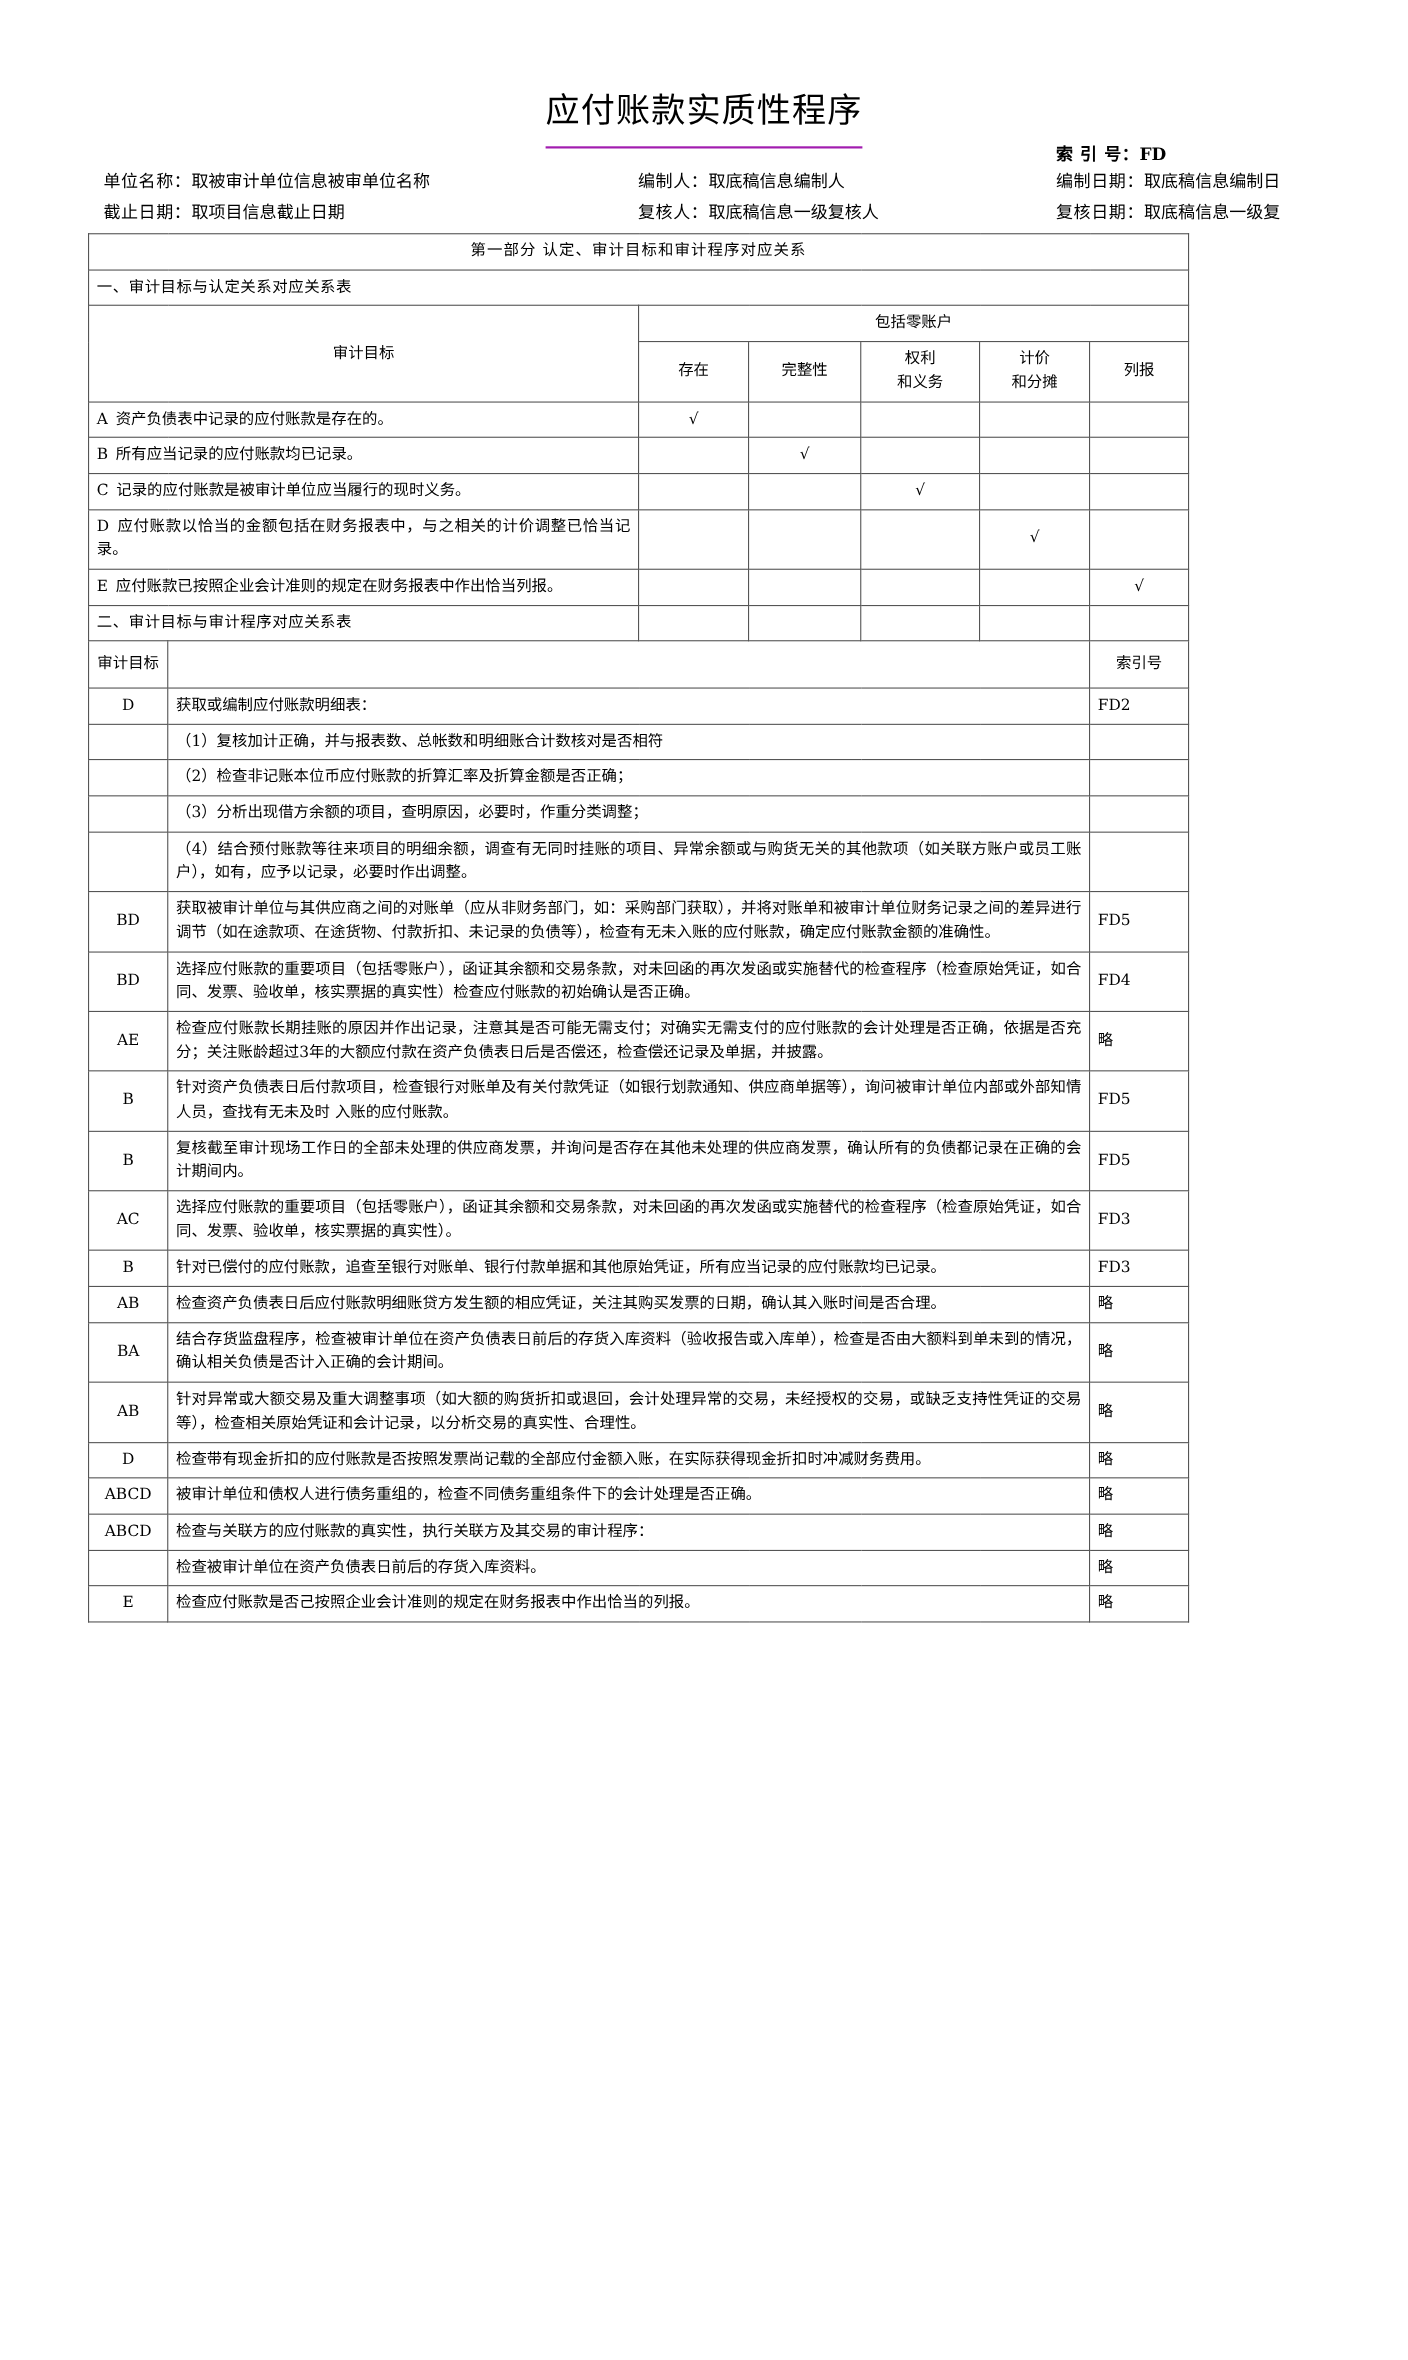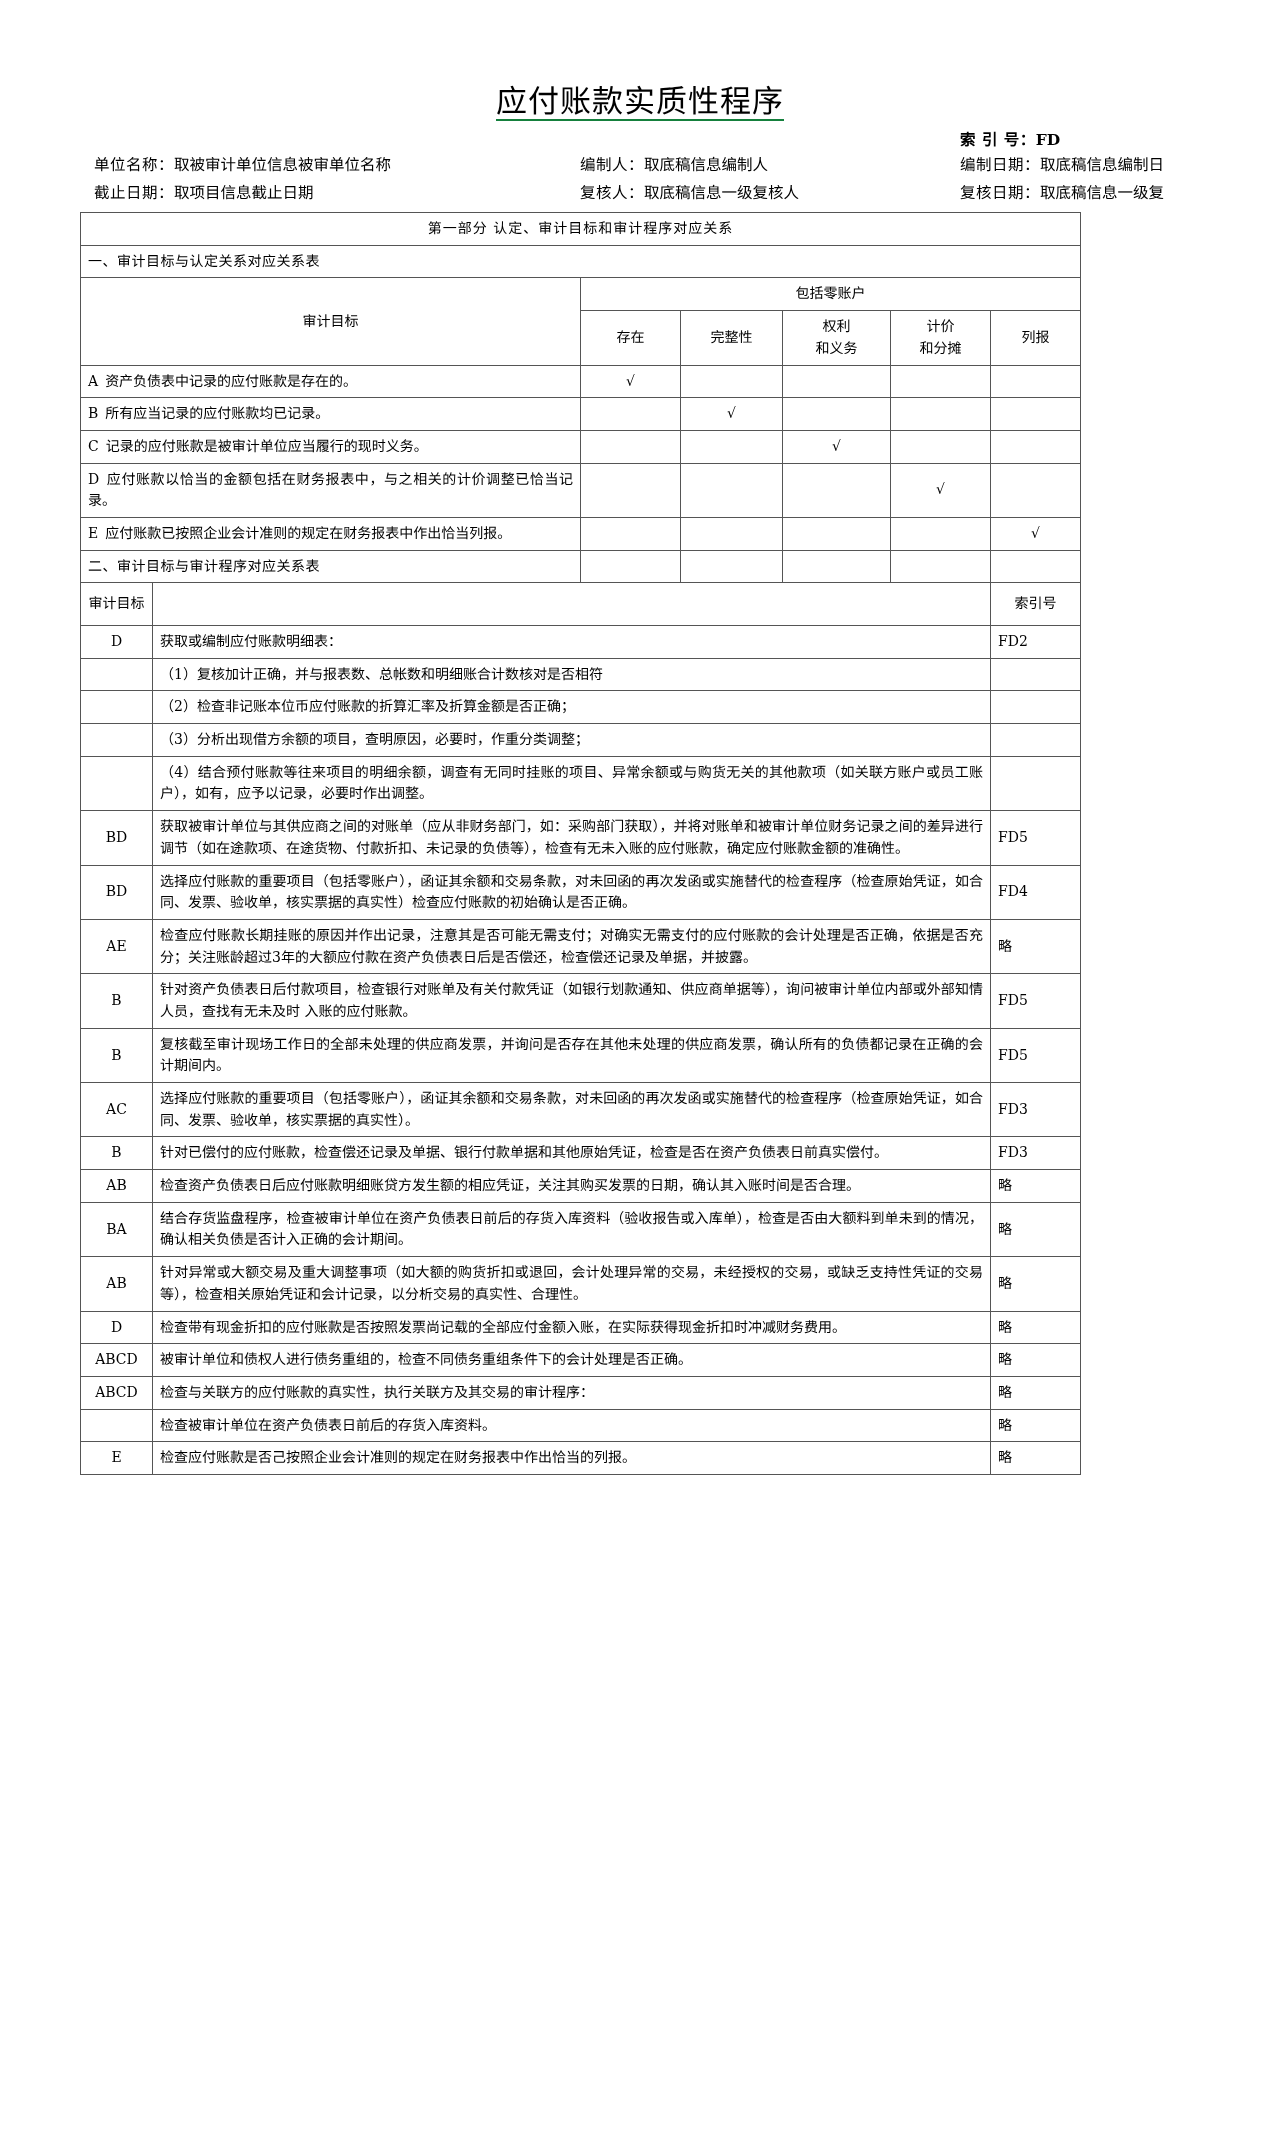--- a/index.html
+++ b/index.html
@@ -29,22 +29,22 @@
     text-align: center;
     font-family: "DejaVu Serif", "Liberation Serif", serif;
     font-size: 31px;
     font-weight: normal;
     letter-spacing: 1px;
     margin: 0;
     padding-top: 84px;
     line-height: 1.1;
   }
   .doc-title span {
-    border-bottom: 2px solid #15803d;
-    padding-bottom: 0;
+    border-bottom: 2px solid #a21caf;
+    padding-bottom: 14px;
   }
 
   
   .meta {
     position: relative;
     margin-top: 16px;
     height: 62px;
     font-family: "DejaVu Serif", "Liberation Serif", serif;
     font-size: 15.5px;
     line-height: 1.0;
@@ -308,21 +308,21 @@
         <td class="proc-cell" colspan="5">复核截至审计现场工作日的全部未处理的供应商发票，并询问是否存在其他未处理的供应商发票，确认所有的负债都记录在正确的会计期间内。</td>
         <td class="idx-cell edge-r">FD5</td>
       </tr>
       <tr>
         <td class="code-cell edge-l">AC</td>
         <td class="proc-cell" colspan="5">选择应付账款的重要项目（包括零账户），函证其余额和交易条款，对未回函的再次发函或实施替代的检查程序（检查原始凭证，如合同、发票、验收单，核实票据的真实性）。</td>
         <td class="idx-cell edge-r">FD3</td>
       </tr>
       <tr>
         <td class="code-cell edge-l">B</td>
-        <td class="proc-cell" colspan="5">针对已偿付的应付账款，检查偿还记录及单据、银行付款单据和其他原始凭证，检查是否在资产负债表日前真实偿付。</td>
+        <td class="proc-cell" colspan="5">针对已偿付的应付账款，追查至银行对账单、银行付款单据和其他原始凭证，所有应当记录的应付账款均已记录。</td>
         <td class="idx-cell edge-r">FD3</td>
       </tr>
       <tr>
         <td class="code-cell edge-l">AB</td>
         <td class="proc-cell" colspan="5">检查资产负债表日后应付账款明细账贷方发生额的相应凭证，关注其购买发票的日期，确认其入账时间是否合理。</td>
         <td class="idx-cell edge-r">略</td>
       </tr>
       <tr>
         <td class="code-cell edge-l">BA</td>
         <td class="proc-cell" colspan="5">结合存货监盘程序，检查被审计单位在资产负债表日前后的存货入库资料（验收报告或入库单），检查是否由大额料到单未到的情况，确认相关负债是否计入正确的会计期间。</td>

